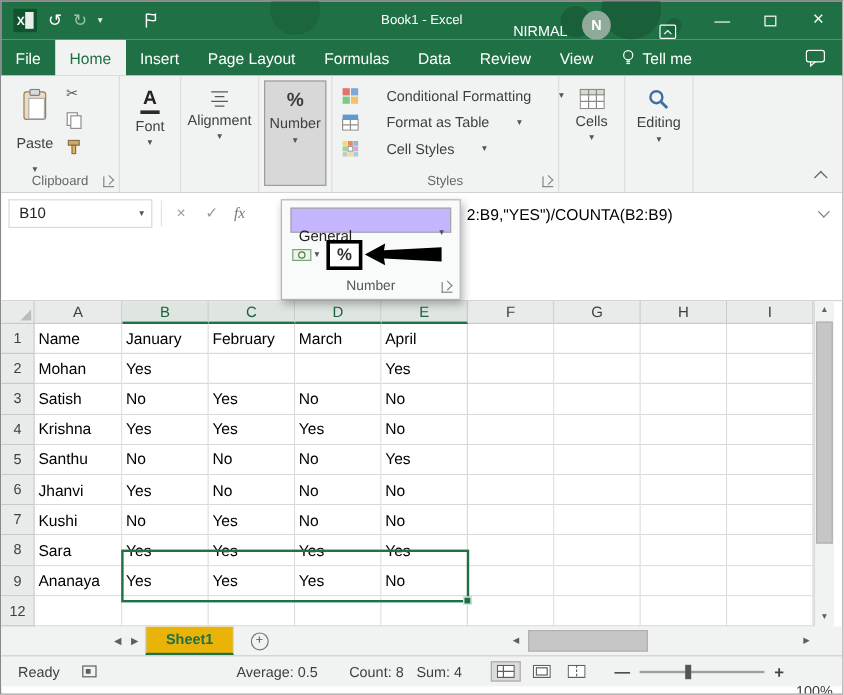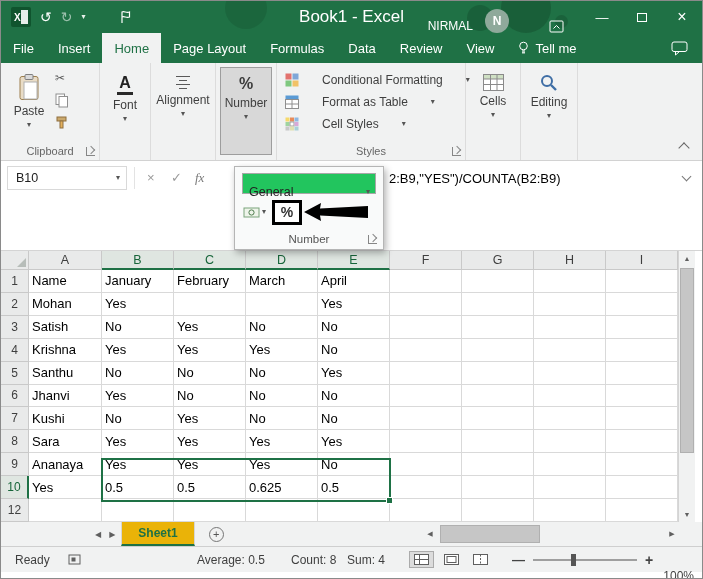--- a/index.html
+++ b/index.html
@@ -12,21 +12,21 @@
   .d1 { left:224px; top:-14px; width:42px; height:42px; background:#17593577; }
   .d2 { left:466px; top:4px;  width:26px; height:26px; background:#175935aa; }
   .d3 { left:500px; top:-18px; width:50px; height:50px; background:#14512f88; }
   .d4 { left:554px; top:14px; width:13px; height:13px; background:#17593599; }
   .titlebar > * { z-index:1; }
   .qat { display:flex; align-items:center; gap:9px; margin-left:10px; }
   .qat .glyph { font-size:14px; line-height:1; cursor:default; }
   .qat .dim { opacity:.55; }
   .qat .mini { font-size:8px; opacity:.9; }
   .appicon { width:20px; height:20px; }
-  .tb-title { position:absolute; left:50%; transform:translateX(-50%); font-size:17px; white-space:nowrap; }
+  .tb-title { position:absolute; left:50%; transform:translateX(-50%); font-size:11px; white-space:nowrap; }
   .tb-right { margin-left:auto; display:flex; align-items:flex-end; height:100%; }
   .tb-user { font-size:12px; margin-right:12px; }
   .avatar { width:24px; height:24px; border-radius:50%; background:#8fa99b; color:#fff; font-size:12px; font-weight:bold;
             display:flex; align-items:center; justify-content:center; margin-right:40px; }
   .tb-ico { margin-right:18px; display:flex; align-items:center; }
   .wbtn { width:40px; height:100%; display:flex; align-items:center; justify-content:center; font-size:13px; color:#fff; cursor:default; }
   .wbtn.max span { width:10px; height:9px; border:1px solid #fff; display:block; }
   .wbtn.close { font-size:16px; }
 
   
@@ -41,21 +41,21 @@
   .ribbon { position:relative; height:98px; background:#f1f2f2; border-bottom:1px solid #d2d2d2; font-size:12px; color:#3f3f3f; }
   .group { position:absolute; top:0; bottom:0; border-right:1px solid #dcdcdc; }
   .g-clip  { left:0;   width:99px; }
   .g-font  { left:99px;  width:51px; }
   .g-align { left:150px; width:65px; }
   .g-num   { left:215px; width:61px; }
   .g-styles{ left:276px; width:189px; }
   .g-cells { left:465px; width:55px; }
   .g-edit  { left:520px; width:57px; }
   .bigbtn { display:flex; flex-direction:column; align-items:center; gap:3px; padding-top:7px; cursor:default; }
-  .paste { position:absolute; left:7px; top:4px; width:42px; height:78px; }
+  .paste { position:absolute; left:7px; top:4px; width:42px; height:78px;justify-content:space-between; }
   .gbig { position:absolute; left:4px; right:4px; top:4px; height:88px; }
   .g-num .gbig { background:#d8d8d8; border:1px solid #9d9d9d; }
   .chev { font-size:8px; color:#555; line-height:1; }
   .smallcol { position:absolute; left:54px; top:8px; display:flex; flex-direction:column; gap:8px; align-items:flex-start; }
   .smallcol > span { display:flex; align-items:center; cursor:default; }
   .cutglyph { font-size:12px; color:#555; }
   .glabel-row { position:absolute; bottom:3px; left:0; right:0; display:flex; align-items:center; justify-content:center; }
   .glabel { font-size:11px; color:#666; }
   .launcher { position:absolute; right:4px; bottom:4px; width:9px; height:9px; border-left:1px solid #868686; border-bottom:1px solid #868686; }
   .launcher::after { content:""; position:absolute; right:1px; top:0; width:5px; height:5px;
@@ -74,22 +74,22 @@
   .fdiv { position:absolute; left:133px; top:6px; height:22px; width:1px; background:#e3e3e3; }
   .fbtn { position:absolute; top:9px; font-size:13px; color:#9a9a9a; cursor:default; }
   .fx { font-style:italic; font-family:"Liberation Serif", serif; color:#7a7a7a; }
   .ftext { position:absolute; left:388px; top:10px; font-size:13px; color:#000; white-space:nowrap; }
   .fexpand { position:absolute; right:12px; top:12px; width:7px; height:7px;
              border-right:1.5px solid #777; border-bottom:1.5px solid #777; transform:rotate(45deg); }
 
   
   .npopup { position:absolute; left:233px; top:5px; width:150px; height:84px; background:#f9fafa;
             border:1px solid #b5b5b5; box-shadow:2px 3px 7px rgba(0,0,0,.3); z-index:50; }
-  .np-select { margin:6px 7px 3px 7px; height:21px; border:1px solid #a7a7a7; background:#22c55e;
-               display:flex; align-items:center; padding:16px 5px 0 6px; font-size:12.5px; color:#222; }
+  .np-select { margin:6px 7px 3px 7px; height:21px; border:1px solid #a7a7a7; background:#c4b5fd;
+               display:flex; padding:16px 5px 0 6px; font-size:12.5px; color:#222; }
   .np-select .chev { margin-left:auto; }
   .np-icons { display:flex; align-items:center; padding-left:8px; height:30px; }
   .np-acct { display:flex; align-items:center; gap:2px; cursor:default; }
   .np-pct { width:30px; height:25px; border:3px solid #000; background:#fff; font-weight:bold; font-size:14px; color:#333;
             display:flex; align-items:center; justify-content:center; margin-left:6px; cursor:default; }
   .np-arrow { margin-left:2px; }
   .np-footer { position:absolute; bottom:4px; left:0; right:0; text-align:center; font-size:11.5px; color:#555; }
   .np-launcher { right:6px; bottom:5px; }
 
   
@@ -183,22 +183,22 @@
       <span class="wbtn">—</span>
       <span class="wbtn max">
           <span></span>
         </span>
       <span class="wbtn close">×</span>
     </div>
   </div>
 
   <div class="tabsrow">
     <span class="rtab">File</span>
+    <span class="rtab active">Home</span>
     <span class="rtab">Insert</span>
-    <span class="rtab active">Home</span>
     <span class="rtab">Page Layout</span>
     <span class="rtab">Formulas</span>
     <span class="rtab">Data</span>
     <span class="rtab">Review</span>
     <span class="rtab">View</span>
     <span class="tellme">
       <svg width="11" height="14" viewBox="0 0 11 14">
         <circle cx="5.5" cy="5" r="3.8" fill="none" stroke="#fff"></circle>
         <rect x="4" y="9.4" width="3" height="1.2" fill="#fff"></rect>
         <rect x="4" y="11.2" width="3" height="1.2" fill="#fff"></rect>
@@ -518,32 +518,20 @@
             <td>Yes</td>
             <td>Yes</td>
             <td>Yes</td>
             <td>No</td>
             <td></td>
             <td></td>
             <td></td>
             <td></td>
           </tr>
           <tr>
-            <th class="sel-row">10</th>
-            <td>Yes</td>
-            <td class="num active-cell">0.5</td>
-            <td class="num in-sel">0.5</td>
-            <td class="num in-sel">0.625</td>
-            <td class="num in-sel">0.5</td>
-            <td></td>
-            <td></td>
-            <td></td>
-            <td></td>
-          </tr>
-          <tr>
             <th>12</th>
             <td></td>
             <td></td>
             <td></td>
             <td></td>
             <td></td>
             <td></td>
             <td></td>
             <td></td>
             <td></td>

